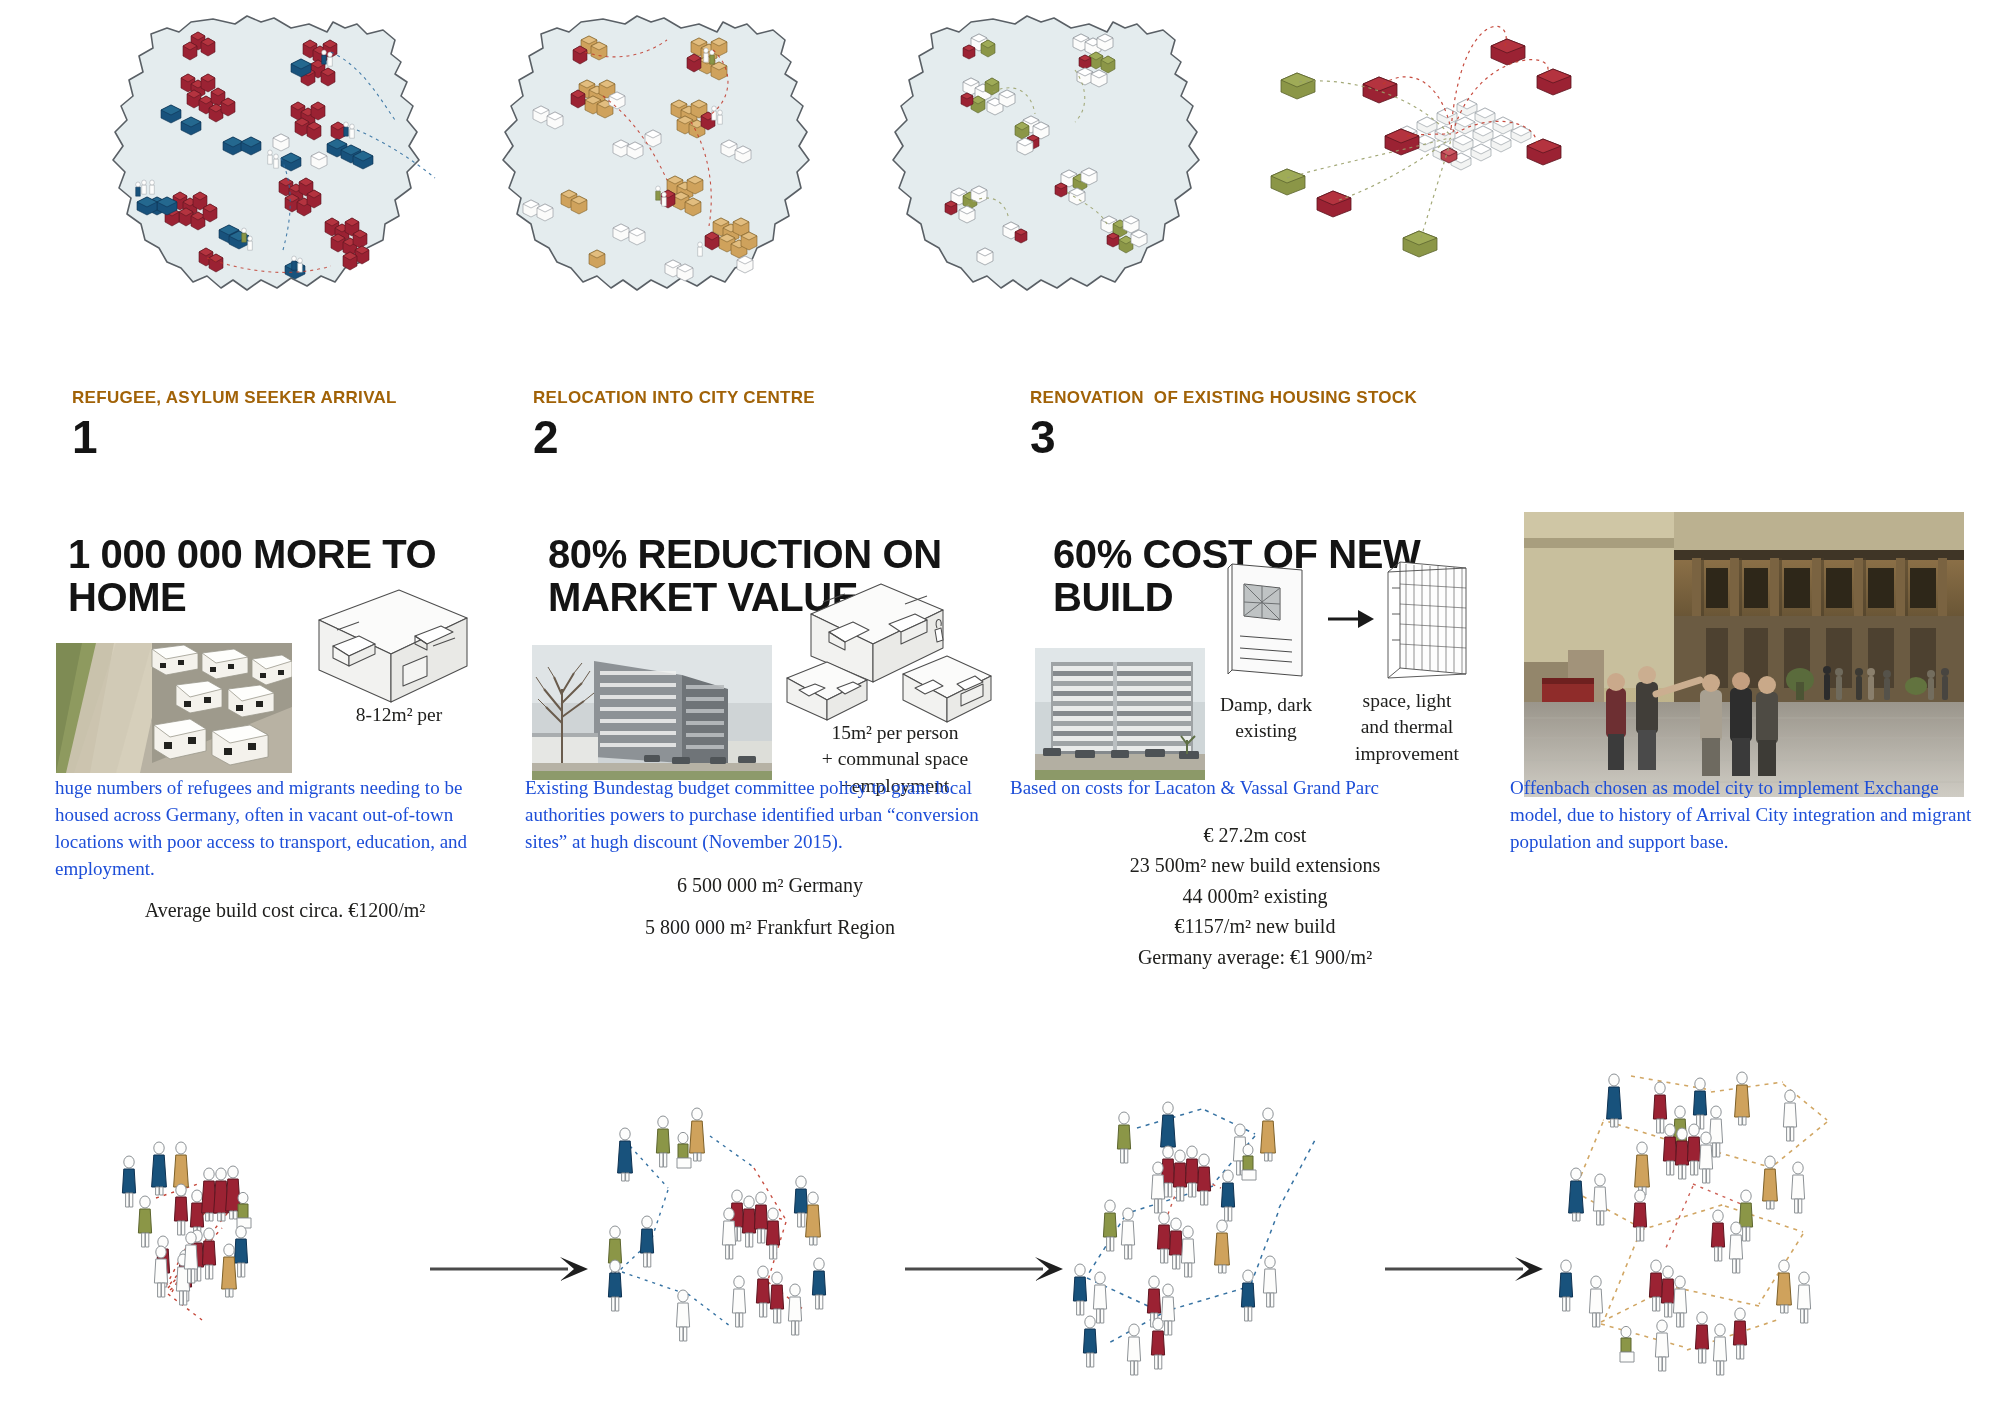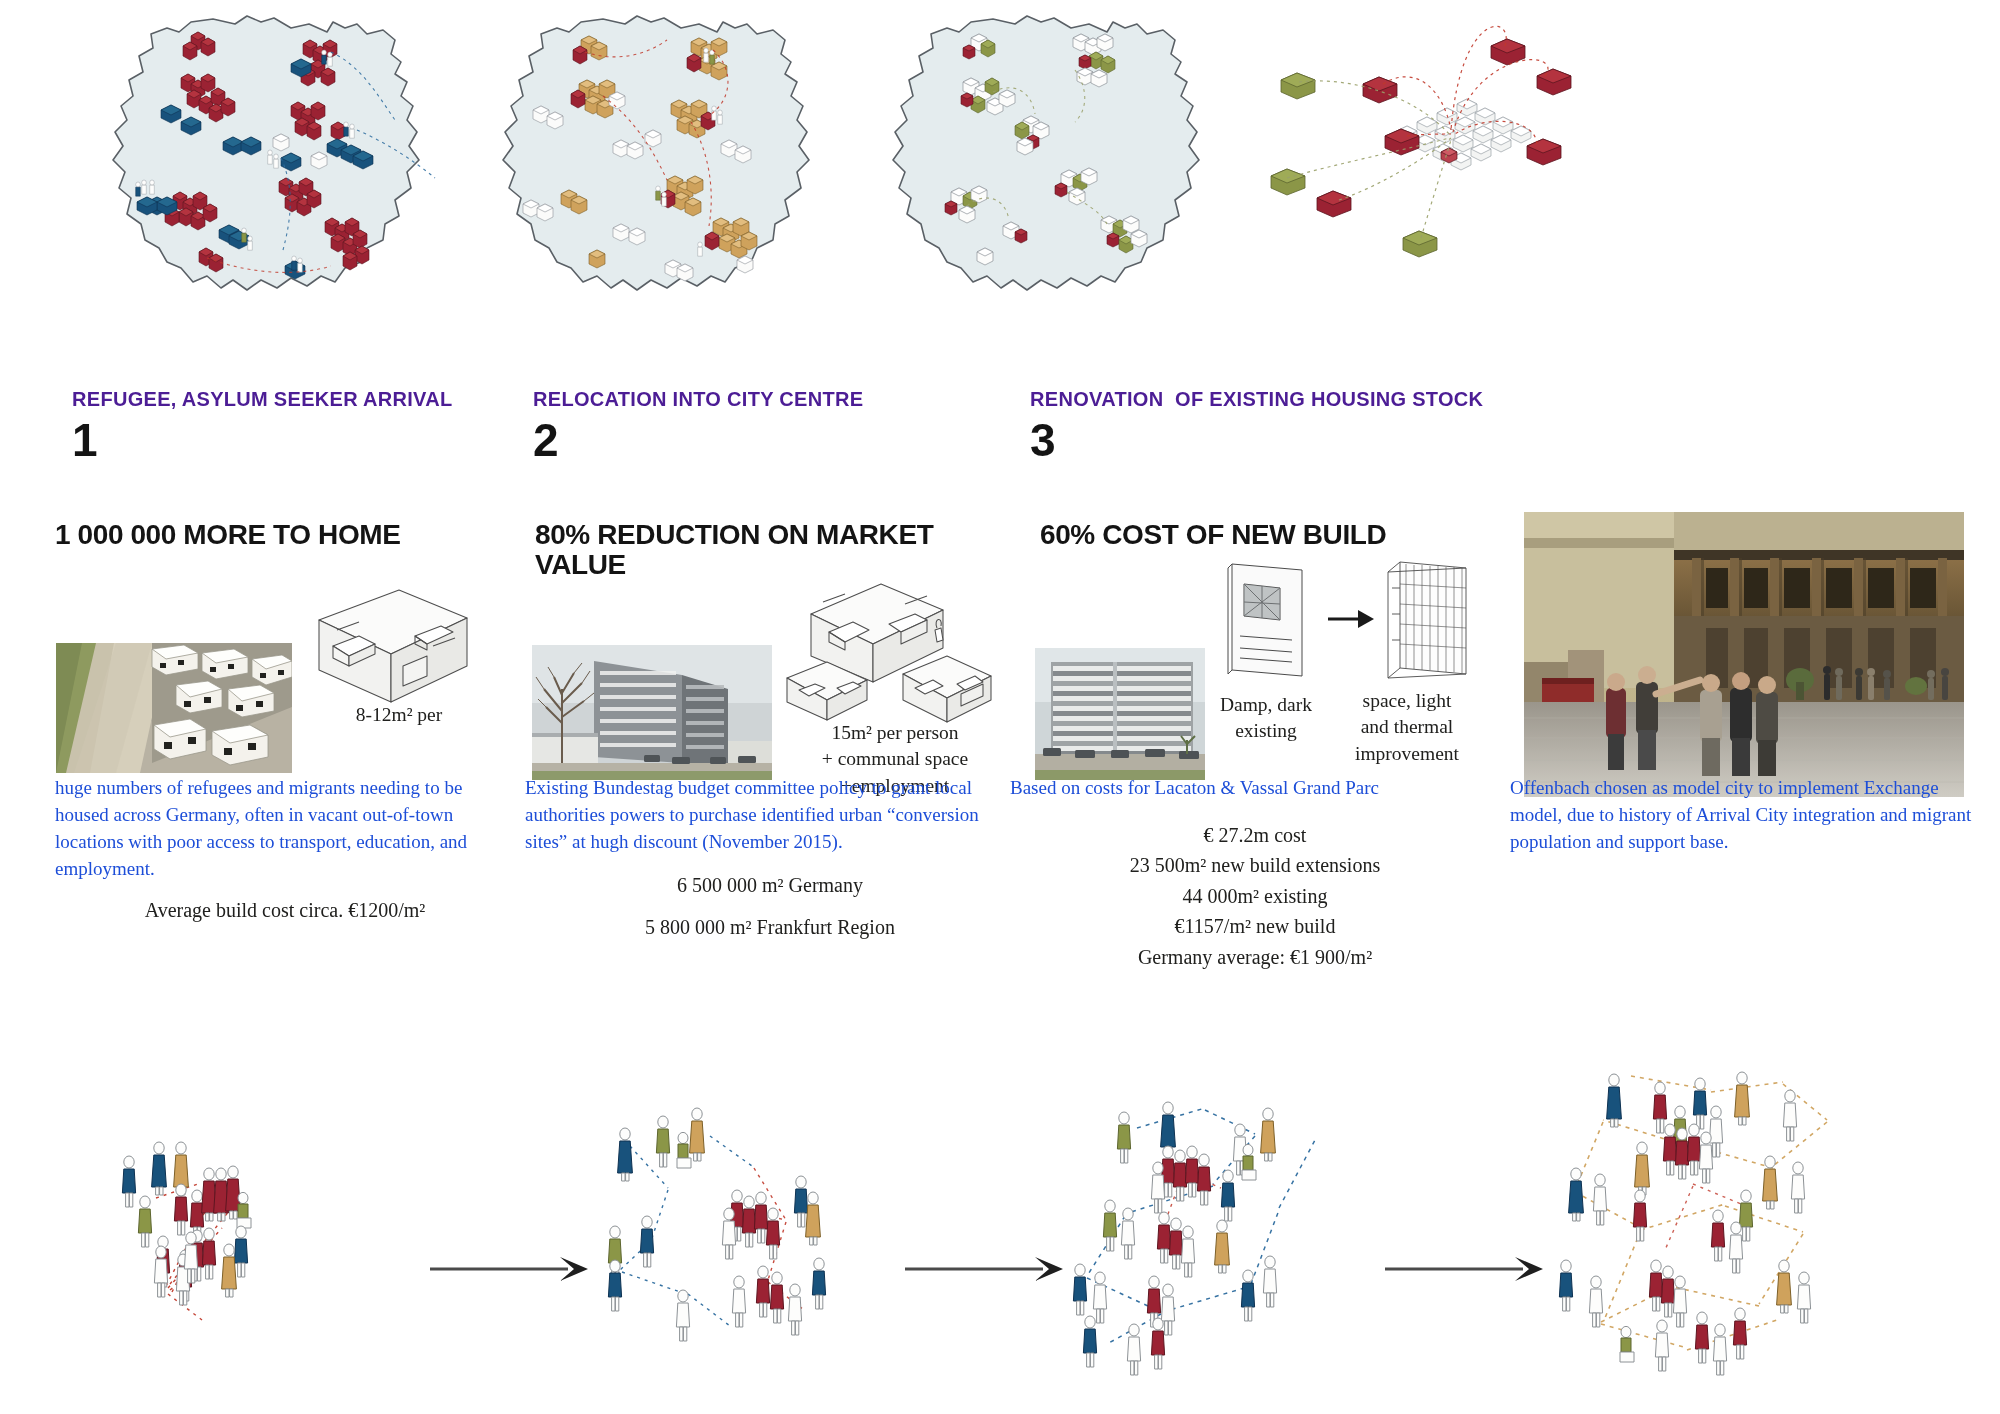--- a/index.html
+++ b/index.html
@@ -20,43 +20,43 @@
   .map-cell { position:absolute; top:10px; width:430px; height:300px; }
   .map-cell.c1 { left:95px; }
   .map-cell.c2 { left:485px; }
   .map-cell.c3 { left:875px; }
   .map-cell.c4 { left:1265px; }
   .map-cell svg { width:100%; height:100%; display:block; overflow:visible; }
 
   
   .cap { position:absolute; }
   .cap-title {
-    font-size:20px; font-weight:bold; letter-spacing:0.3px;
-    white-space:pre; color:#4c1d95;
+    font-size:17px; font-weight:bold; letter-spacing:0.3px;
+    white-space:pre; color:#a16207;
   }
   .cap-num {
     font-size:46px; font-weight:bold; line-height:1;
     margin-top:6px; color:#141414;
   }
   .cap.c1 { left:72px; top:388px; }
   .cap.c2 { left:533px; top:388px; }
   .cap.c3 { left:1030px; top:388px; }
   .cap.c4 { left:1535px; top:388px; }
 
   
   .content-row { position:absolute; left:0; top:520px; width:2000px; height:560px; }
   .col { position:absolute; top:0; }
   .col.k1 { left:55px;   width:460px; }
   .col.k2 { left:535px;  width:470px; }
   .col.k3 { left:1040px; width:430px; }
   .col.k4 { left:1525px; width:440px; }
 
   h1.headline {
-    margin:0;
-    font-size:28px; font-weight:bold; line-height:1.07;
+    margin:13px;
+    font-size:40px; font-weight:bold; line-height:1.07;
     letter-spacing:-0.4px; color:#141414;
     text-transform:uppercase;
   }
 
   .para {
     font-family:"Liberation Serif", serif;
     font-size:19px; line-height:1.42; color:#1d4ed8;
   }
   .stat-line {
     font-family:"Liberation Serif", serif;

